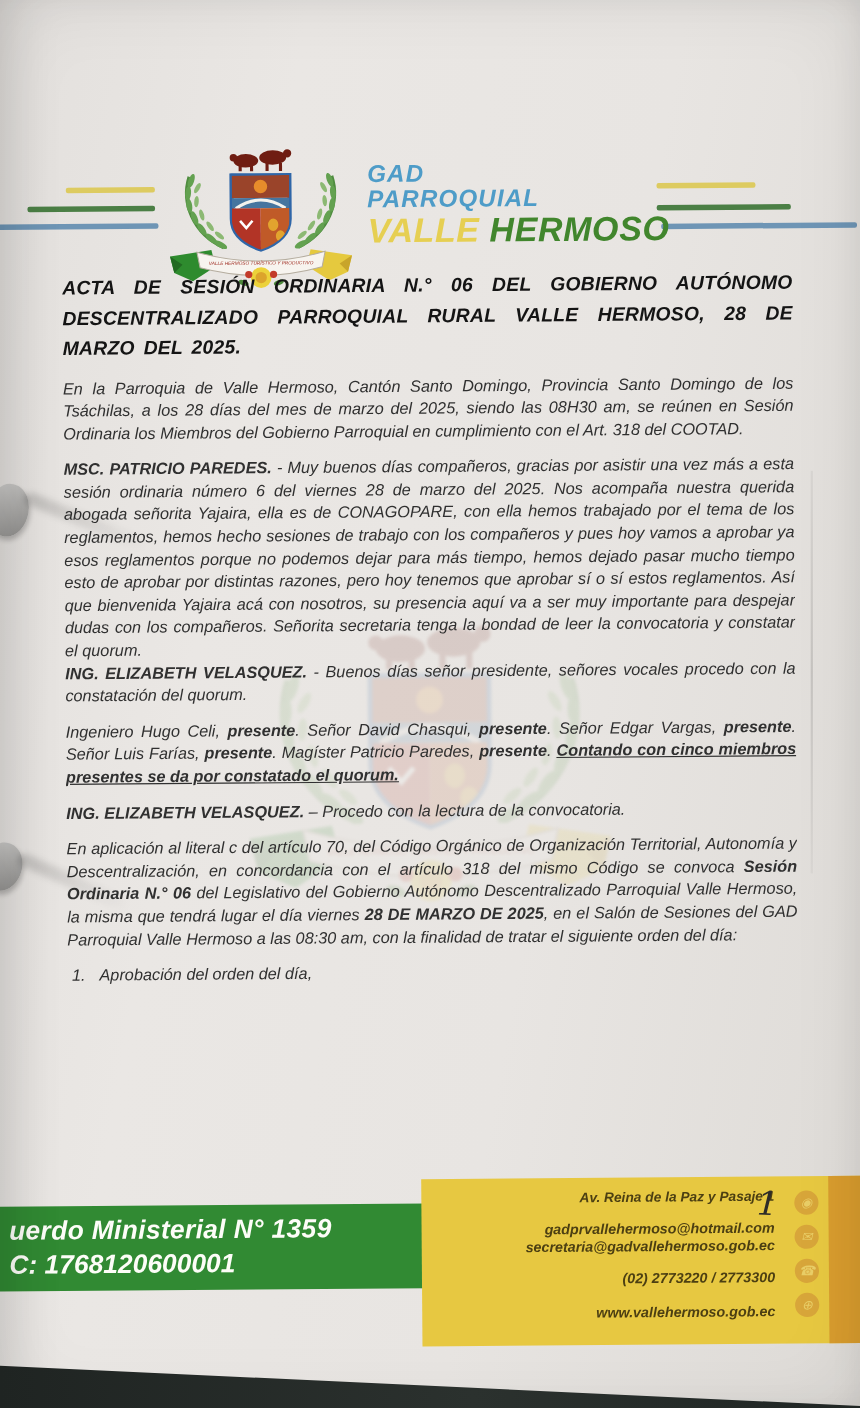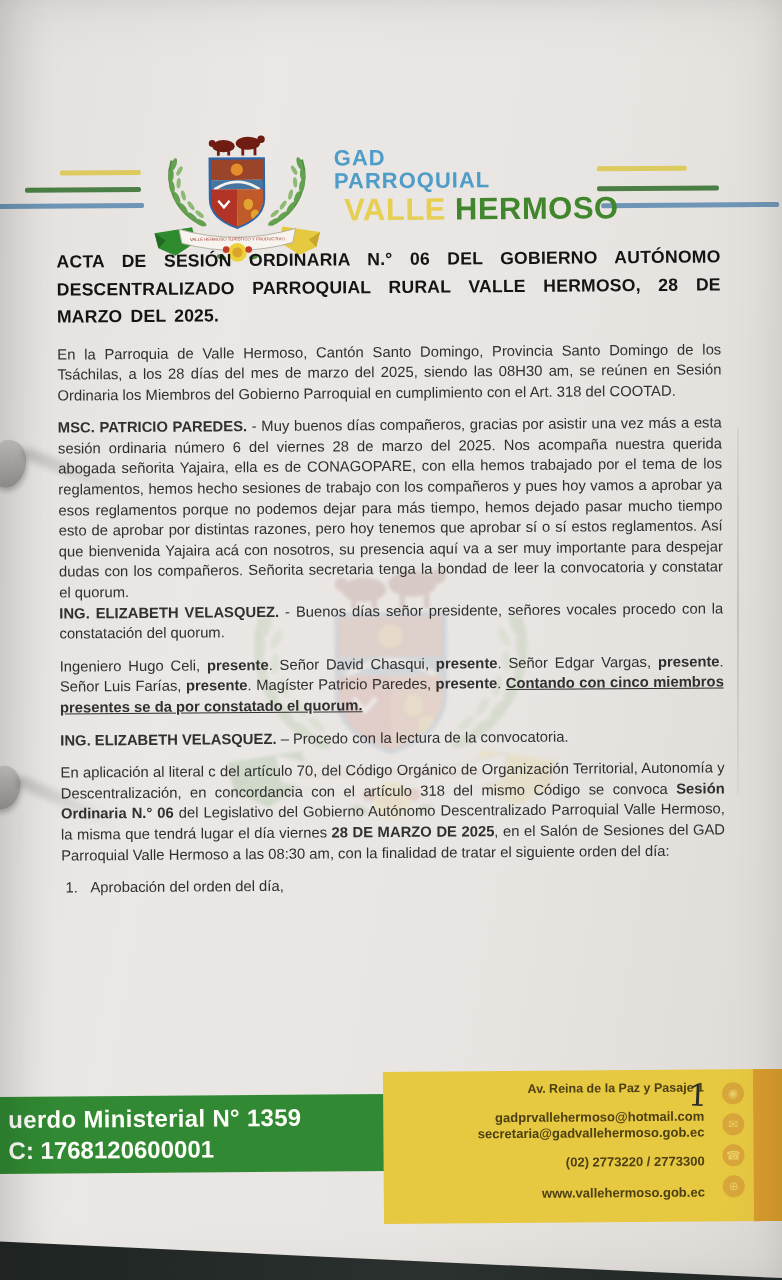--- a/index.html
+++ b/index.html
@@ -1,18 +1,18 @@
 <!DOCTYPE html>
 <html><head>
 <meta charset="utf-8">
 <style>
   html,body{margin:0;padding:0;}
   body{width:782px;height:1280px;font-family:"Liberation Sans",sans-serif;}
   .photo{position:relative;width:782px;height:1280px;background:#242a2b;overflow:hidden;}
-  .paper{position:absolute;inset:0;background:linear-gradient(100deg,#e3e0dd 0%,#eae7e4 28%,#e8e5e2 62%,#dedbd7 100%);}
+  .paper{position:absolute;inset:0;background:linear-gradient(100deg,#e3e0dd 0%,#eae7e4 28%,#e8e5e2 62%,#dedbd7 100%);font-style:italic;}
   .paper::after{content:"";position:absolute;inset:0;pointer-events:none;
     box-shadow:inset 0 0 70px rgba(0,0,0,.07), inset 30px 0 50px -25px rgba(0,0,0,.14), inset -15px 0 35px -22px rgba(0,0,0,.10);}
   .tilt{position:absolute;inset:0;transform:rotate(-0.45deg);transform-origin:50% 45%;}
 
   
   .deco{position:absolute;}
   .deco .bar{position:absolute;height:5px;border-radius:2px;}
   .deco-left{left:0;top:168px;width:150px;height:45px;}
   .deco-left .y{left:63px;top:0;width:81px;background:#ddcb60;}
   .deco-left .g{left:28px;top:17px;width:116px;background:#4b7f45;}
@@ -20,21 +20,21 @@
   .deco-right{left:598px;top:166px;width:184px;height:48px;}
   .deco-right .y{left:2px;top:2px;width:90px;background:#ddcb60;}
   .deco-right .g{left:2px;top:22px;width:122px;background:#4b7f45;}
   .deco-right .b{left:6px;top:39px;width:178px;background:#6e95b5;}
 
   
   .crest{position:absolute;left:146px;top:128px;width:188px;height:141px;}
   .brand{position:absolute;left:337px;top:146px;line-height:1.06;}
   .brand .g1,.brand .g2{font-size:22px;font-weight:bold;color:#4e9cc8;letter-spacing:1px;}
   .brand .name{font-size:31px;font-weight:bold;letter-spacing:.5px;margin-top:1px;white-space:nowrap;}
-  .brand .v{color:#e6cf52;margin-left:10px;}
+  .brand .v{color:#e6cf52;}
   .brand .h{color:#41862d;margin-left:9px;}
 
   
   .watermark{position:absolute;left:203px;top:556px;width:374px;height:280px;opacity:.13;filter:blur(1.4px);pointer-events:none;}
 
   
   .doc{position:absolute;left:59px;top:246px;width:664px;max-height:832px;overflow:hidden;color:#303030;}
   .doc h1{font-size:17.6px;line-height:27.5px;font-weight:bold;color:#141414;text-align:justify;margin:0 0 13px;letter-spacing:.2px;word-spacing:3px;}
   .doc p{font-size:14.8px;line-height:20.6px;margin:0 0 12px;text-align:justify;}
   .doc p.attach{margin-bottom:0;}

